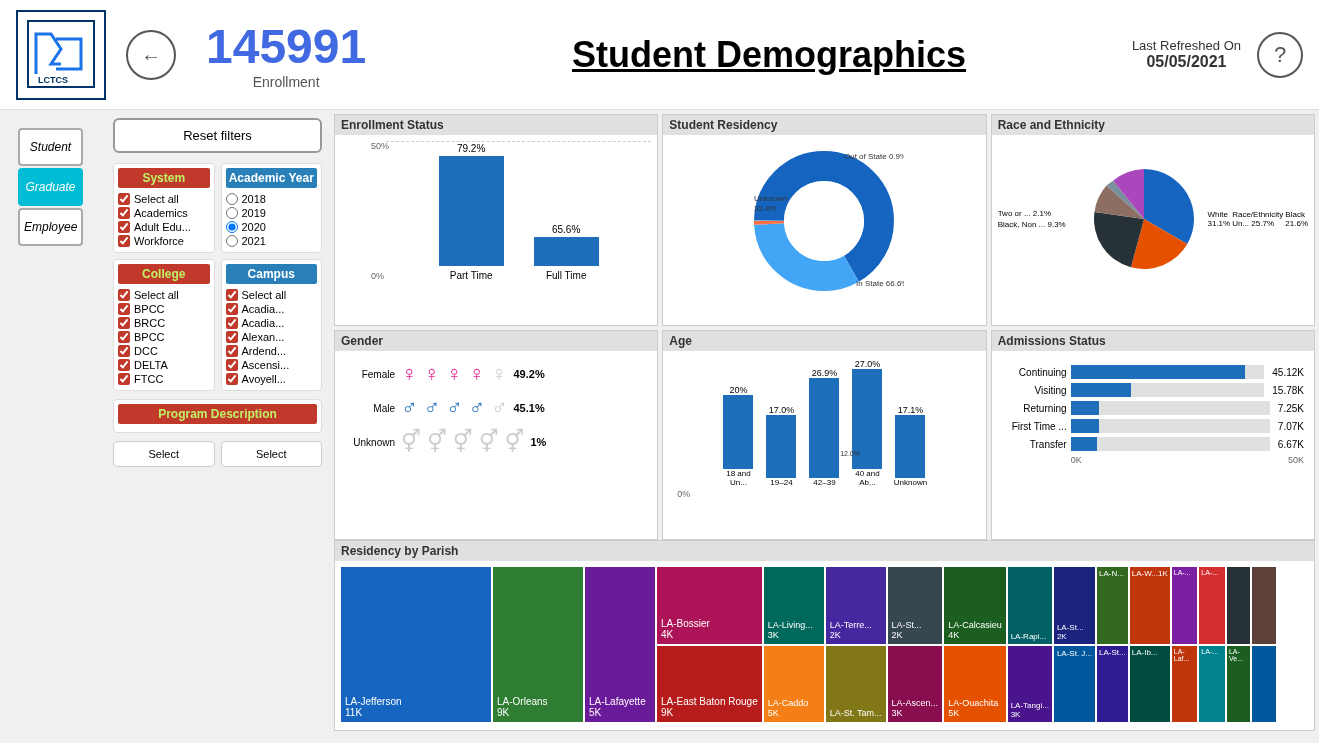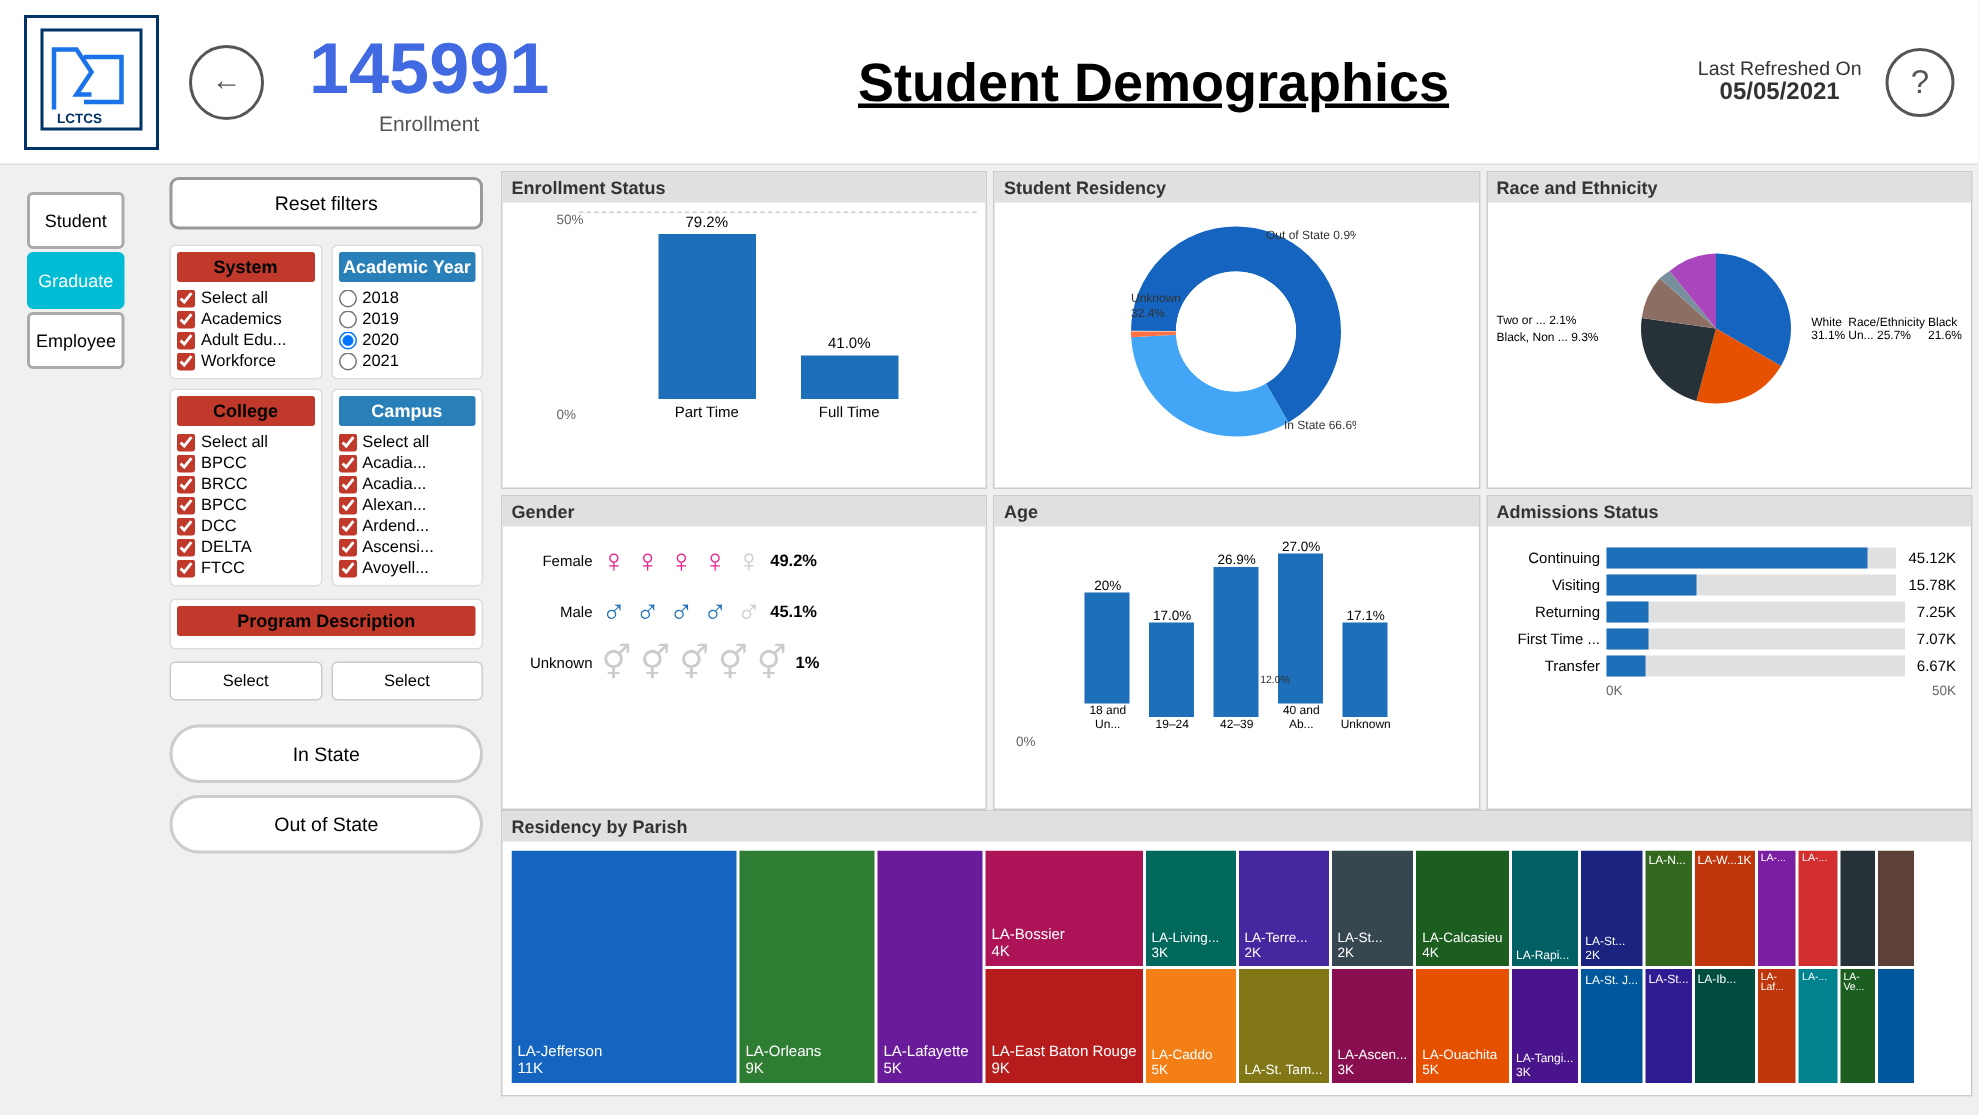--- a/index.html
+++ b/index.html
@@ -15,21 +15,21 @@
     .title-section { flex: 1; text-align: center; }
     .page-title { font-size: 36px; font-weight: bold; text-decoration: underline; }
     .refresh-section { text-align: center; margin-right: 16px; font-size: 13px; color: #333; }
     .help-btn { width: 46px; height: 46px; border-radius: 50%; border: 2px solid #555; display: flex; align-items: center; justify-content: center; font-size: 22px; color: #555; cursor: pointer; background: white; }
 
     .main { display: flex; height: 633px; }
     .reset-btn { width: 100%; padding: 8px; border: 2px solid #999; border-radius: 6px; background: white; cursor: pointer; font-size: 13px; margin-bottom: 10px; }
     .filter-grid { display: grid; grid-template-columns: 1fr 1fr; gap: 6px; margin-bottom: 8px; }
     .filter-box { border: 1px solid #ddd; background: white; padding: 4px; border-radius: 4px; }
     .filter-box-full { border: 1px solid #ddd; background: white; padding: 4px; border-radius: 4px; margin-bottom: 8px; }
-    .filter-title { background: #c0392b; color: #000000; text-align: center; font-weight: bold; font-size: 12px; padding: 3px; margin-bottom: 4px; border-radius: 2px; }
+    .filter-title { background: #c0392b; color: #bef264; text-align: center; font-weight: bold; font-size: 12px; padding: 3px; margin-bottom: 4px; border-radius: 2px; }
     .filter-title-blue { background: #2980b9; color: white; text-align: center; font-weight: bold; font-size: 12px; padding: 3px; margin-bottom: 4px; border-radius: 2px; }
     .filter-item { display: flex; align-items: center; gap: 4px; font-size: 11px; padding: 1px 0; }
     .filter-item input[type=checkbox] { width: 12px; height: 12px; accent-color: #c0392b; }
     .radio-item { display: flex; align-items: center; gap: 4px; font-size: 11px; padding: 1px 0; }
     .radio-item input[type=radio] { width: 12px; height: 12px; }
     .academic-scroll { max-height: 100px; overflow-y: auto; }
     .program-select { width: 100%; padding: 6px; border: 1px solid #ccc; border-radius: 4px; font-size: 12px; background: white; }
 
     .filter-select-row { display: grid; grid-template-columns: 1fr 1fr; gap: 6px; margin-bottom: 8px; }
     .select-btn { padding: 6px; border: 1px solid #ccc; border-radius: 4px; background: white; cursor: pointer; font-size: 11px; text-align: center; }
@@ -44,21 +44,21 @@
     .charts-bottom { padding: 0 4px 4px; height: 195px; }
 
     .chart-box { background: white; border: 1px solid #ccc; padding: 6px; position: relative; overflow: hidden; }
     .chart-title { font-size: 12px; font-weight: bold; color: #333; background: #e0e0e0; padding: 3px 6px; margin: -6px -6px 6px -6px; }
     .h-bar-row { display: flex; align-items: center; margin: 4px 0; gap: 4px; }
     .h-bar-label { width: 65px; font-size: 10px; text-align: right; flex-shrink: 0; }
     .h-bar-track { flex: 1; background: #e0e0e0; height: 14px; position: relative; }
     .h-bar-fill { height: 100%; background: #1e6fba; }
     .h-bar-value { font-size: 10px; margin-left: 4px; white-space: nowrap; }
     .h-axis { display: flex; justify-content: space-between; font-size: 9px; color: #666; margin-top: 2px; padding-left: 69px; }
-    .side-nav { display: flex; flex-direction: column; gap: 2px; padding: 18px; margin-right: 4px; }
+    .side-nav { display: flex; flex-direction: column; gap: 2px; padding: 18px; margin-right: 4px; font-style: italic; }
     .side-nav-btn { width: 65px; padding: 10px 4px; border: 2px solid #aaa; background: white; font-size: 12px; cursor: pointer; text-align: center; border-radius: 4px; }
     .side-nav-btn.active { background: #00bcd4; color: white; border-color: #00bcd4; }
 
     .sidebar-filters { flex: 1; overflow-y: auto; }
 
     
     svg text { font-family: Arial, sans-serif; }
   </style>
 </head>
 <body>
@@ -217,24 +217,20 @@
         <div class="filter-title">Program Description</div>
       </div>
 
       
       <div class="filter-select-row">
         <button class="select-btn">Select</button>
         <button class="select-btn">Select</button>
       </div>
 
       
-      <div class="residency-btns">
-        <button class="res-btn">In State</button>
-        <button class="res-btn">Out of State</button>
-      </div>
     </div>
   </div>
 
   <div class="content">
 
     <div class="charts-top">
 
       <div class="chart-box">
         <div class="chart-title">Enrollment Status</div>
         <div style="position:relative; height:160px;">
@@ -242,21 +238,21 @@
             <span style="font-size:9px; color:#666;">50%</span>
             <span style="font-size:9px; color:#666;">0%</span>
           </div>
           <div style="margin-left:45px; height:140px; display:flex; align-items:flex-end; justify-content:center; gap:30px; position:relative;">
             <div style="display:flex; flex-direction:column; align-items:center;">
               <span style="font-size:10px; margin-bottom:2px;">79.2%</span>
               <div style="width:65px; height:110px; background:#1e6fba;"></div>
               <span style="font-size:10px; margin-top:4px;">Part Time</span>
             </div>
             <div style="display:flex; flex-direction:column; align-items:center;">
-              <span style="font-size:10px; margin-bottom:2px;">41.0%</span>
+              <span style="font-size:10px; margin-bottom:2px;">65.6%</span>
               <div style="width:65px; height:29px; background:#1e6fba;"></div>
               <span style="font-size:10px; margin-top:4px;">Full Time</span>
             </div>
           </div>
 
           <div style="position:absolute; left:45px; right:0; top:0; border-top:1px dashed #ccc;"></div>
         </div>
       </div>
 
       <div class="chart-box">

